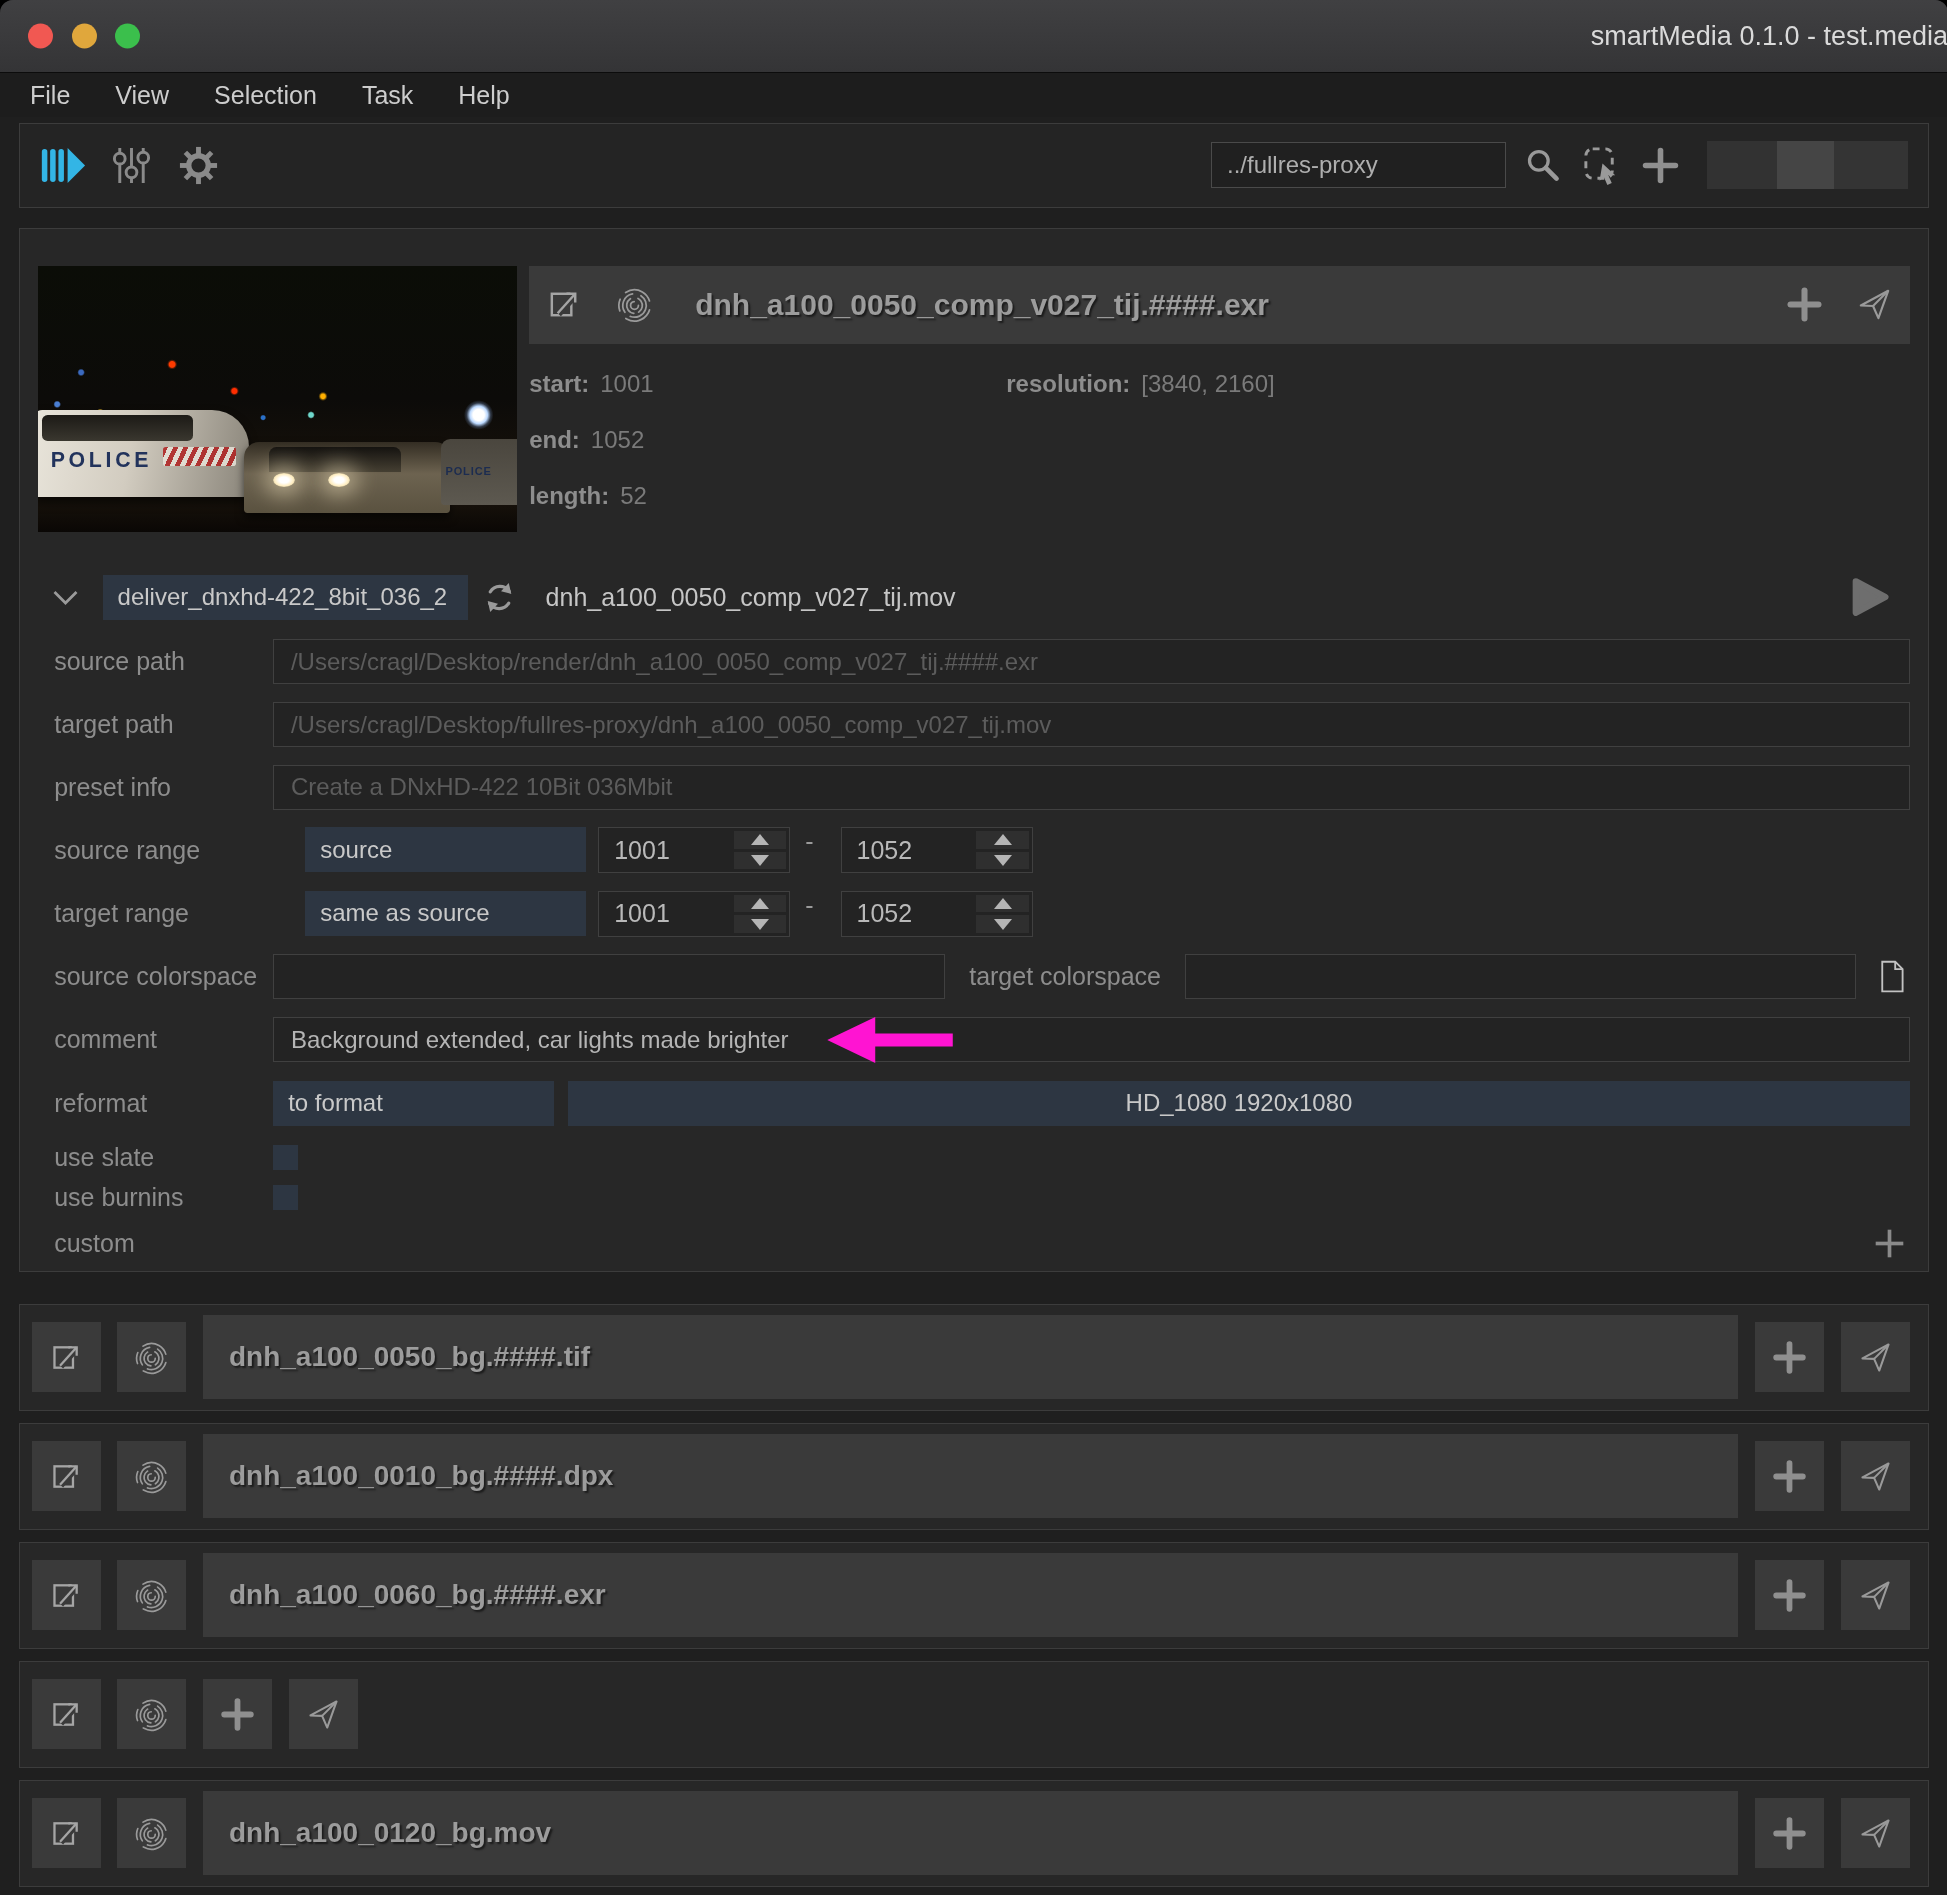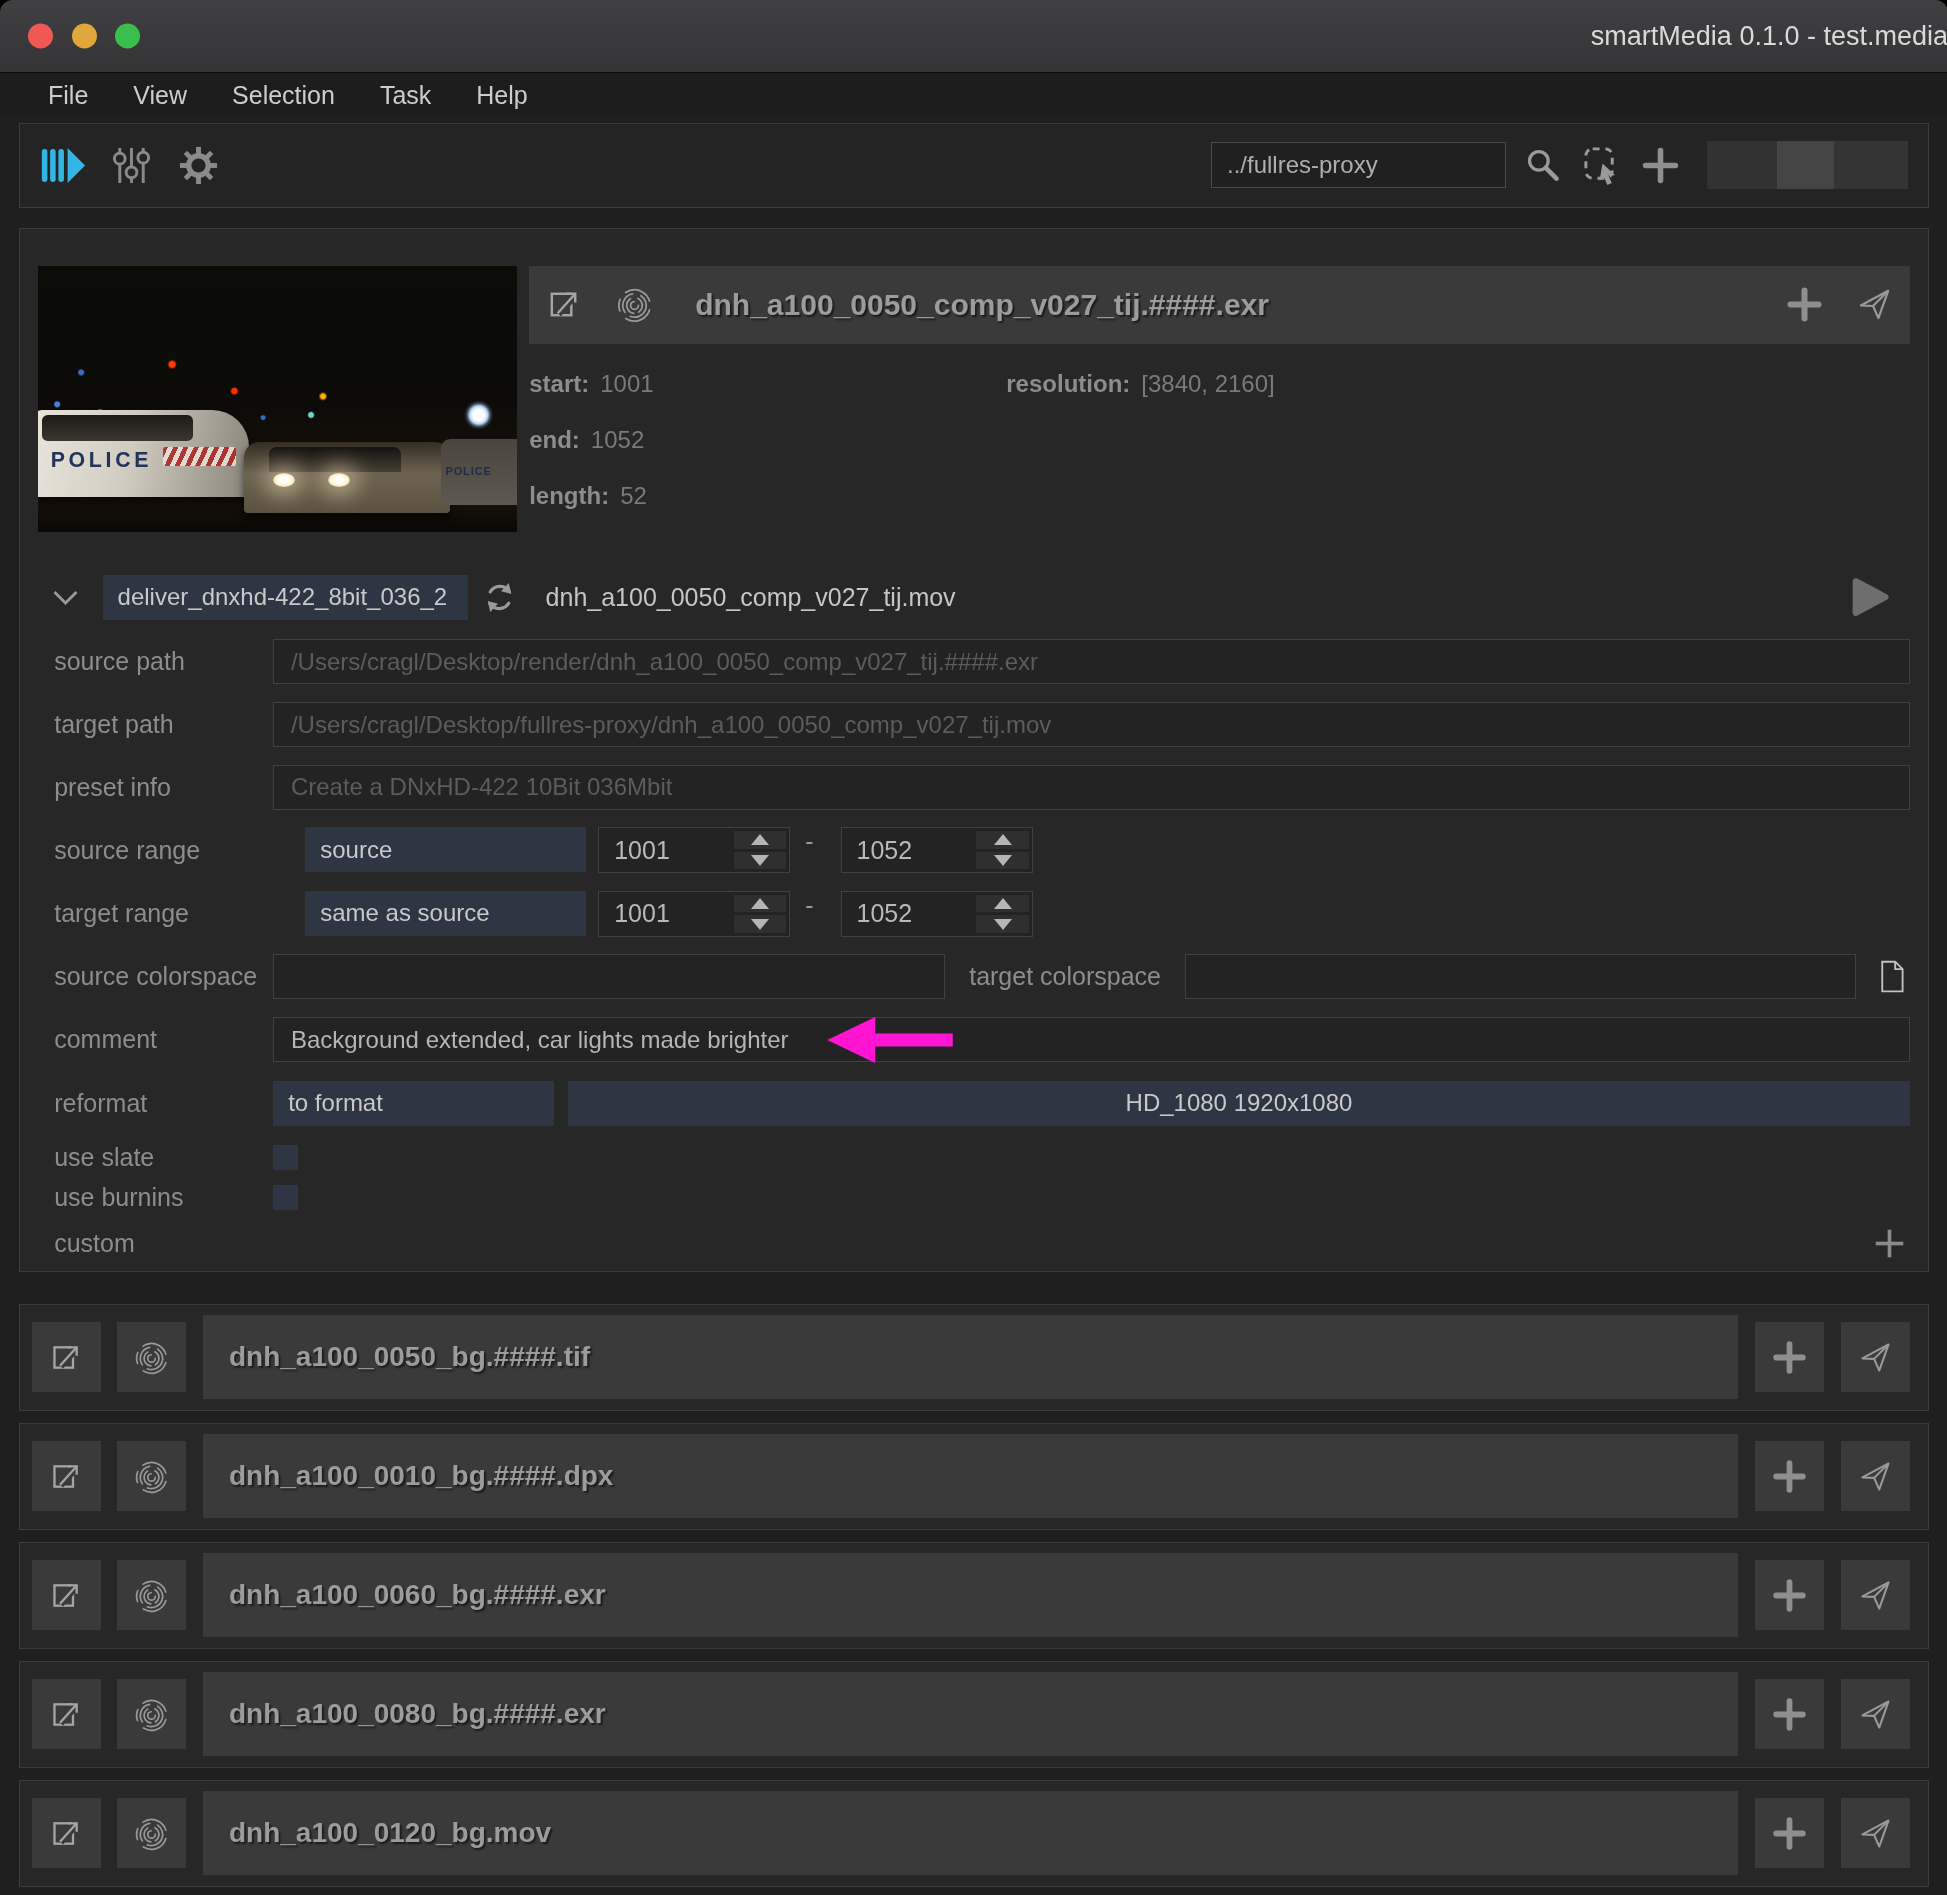--- a/index.html
+++ b/index.html
@@ -22,21 +22,21 @@
   }
   .traffic{position:absolute;left:28px;top:50%;transform:translateY(-50%);display:flex;gap:18.6px;}
   .light{width:25px;height:25px;border-radius:50%;}
   .light.red{background:#f15852;}
   .light.yellow{background:#e0a73c;}
   .light.green{background:#3bbf4c;}
   .title-text{font-size:27px;color:#dadada;}
   
   .menubar{
     height:44px;background:#1d1d1d;display:flex;align-items:center;
-    padding-left:48px;gap:45px;
+    padding-left:30px;gap:45px;
   }
   .menu-item{font-size:25px;color:#cdcdcd;}
   
   .content{padding:5.6px 18.6px 0 18.6px;}
   .panel{border:0.9px solid #3c3c3c;background:#272727;}
   
   .toolbar{
     height:85px;display:flex;align-items:center;padding:0 20.4px;
     background:#242424;
   }
@@ -703,23 +703,20 @@
           <svg width="41" height="41" viewBox="0 0 44 44">
               <g fill="none" stroke="#9a9a9a" stroke-width="1.8" stroke-linecap="round">
                 <circle cx="22" cy="23" r="4" stroke-dasharray="18 7"></circle>
                 <circle cx="22" cy="23" r="8" stroke-dasharray="13 5 20 8" transform="rotate(-35 22 23)"></circle>
                 <circle cx="22" cy="23" r="12" stroke-dasharray="19 7 24 9" transform="rotate(20 22 23)"></circle>
                 <circle cx="22" cy="23" r="16" stroke-dasharray="12 9 30 10" transform="rotate(-60 22 23)"></circle>
               </g>
             </svg>
         </span>
       </button>
-      <div class="row-title">
-        <span class="strip-text">dnh_a100_0080_bg.####.exr</span>
-      </div>
       <button class="icon-btn btn-76">
         <span>
           <svg width="39" height="39" viewBox="0 0 44 44">
               <line x1="22" y1="7" x2="22" y2="37" stroke="#8f8f8f" stroke-width="6.5" stroke-linecap="round"></line>
               <line x1="7" y1="22" x2="37" y2="22" stroke="#8f8f8f" stroke-width="6.5" stroke-linecap="round"></line>
             </svg>
         </span>
       </button>
       <button class="icon-btn btn-76">
         <span>

